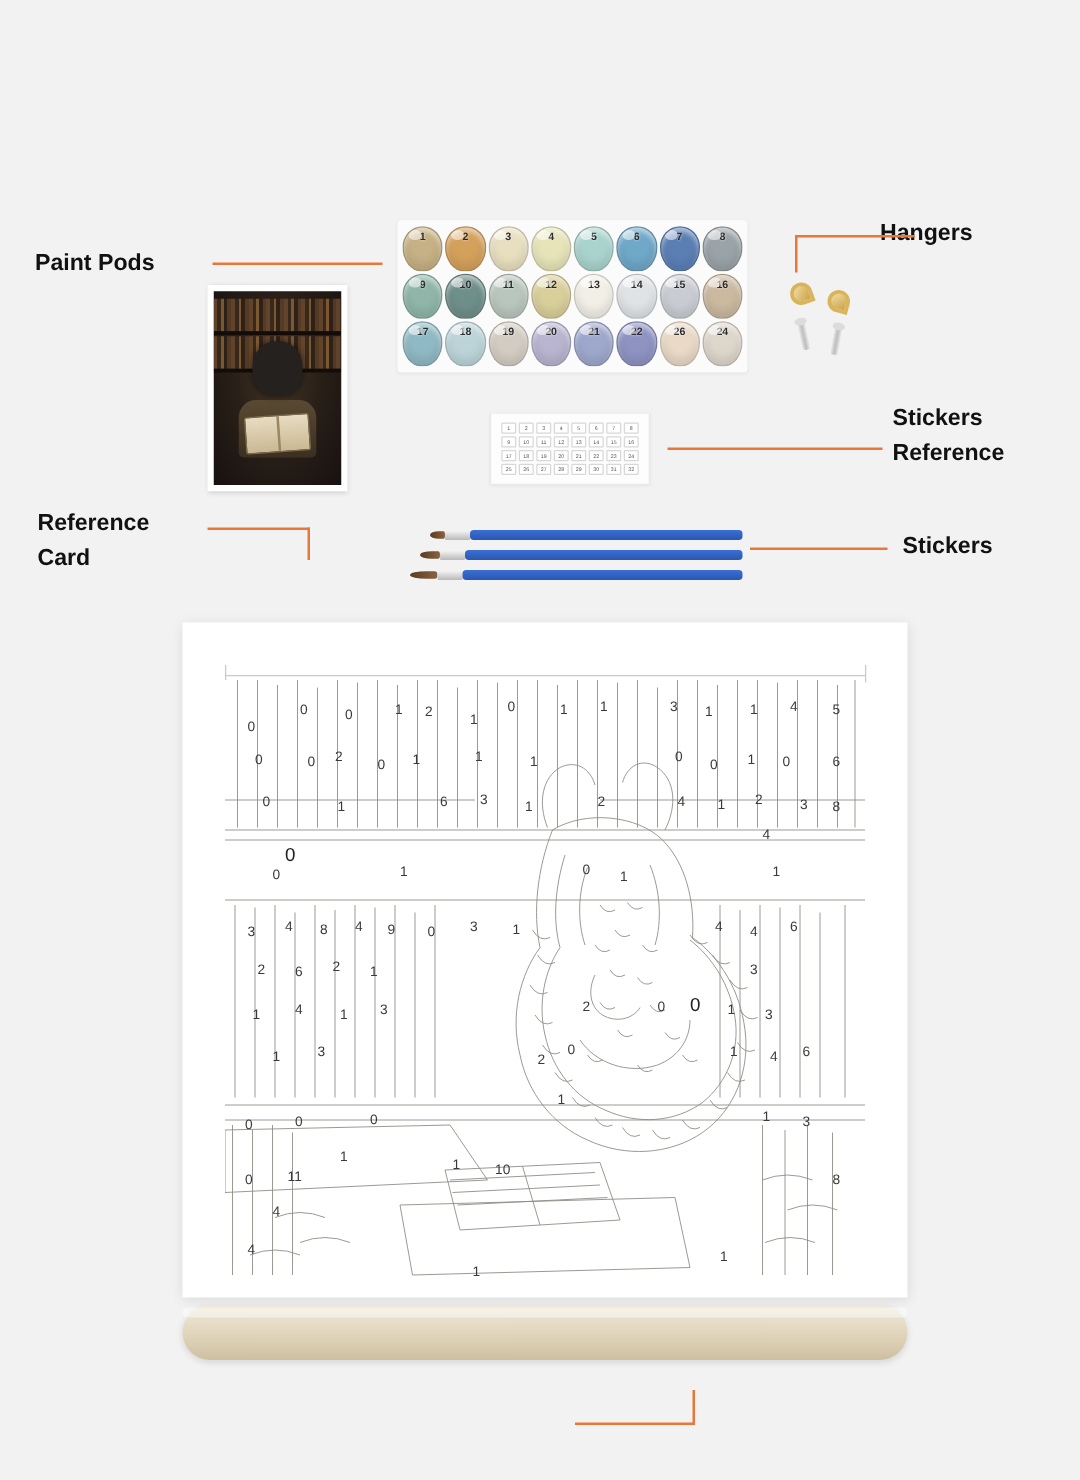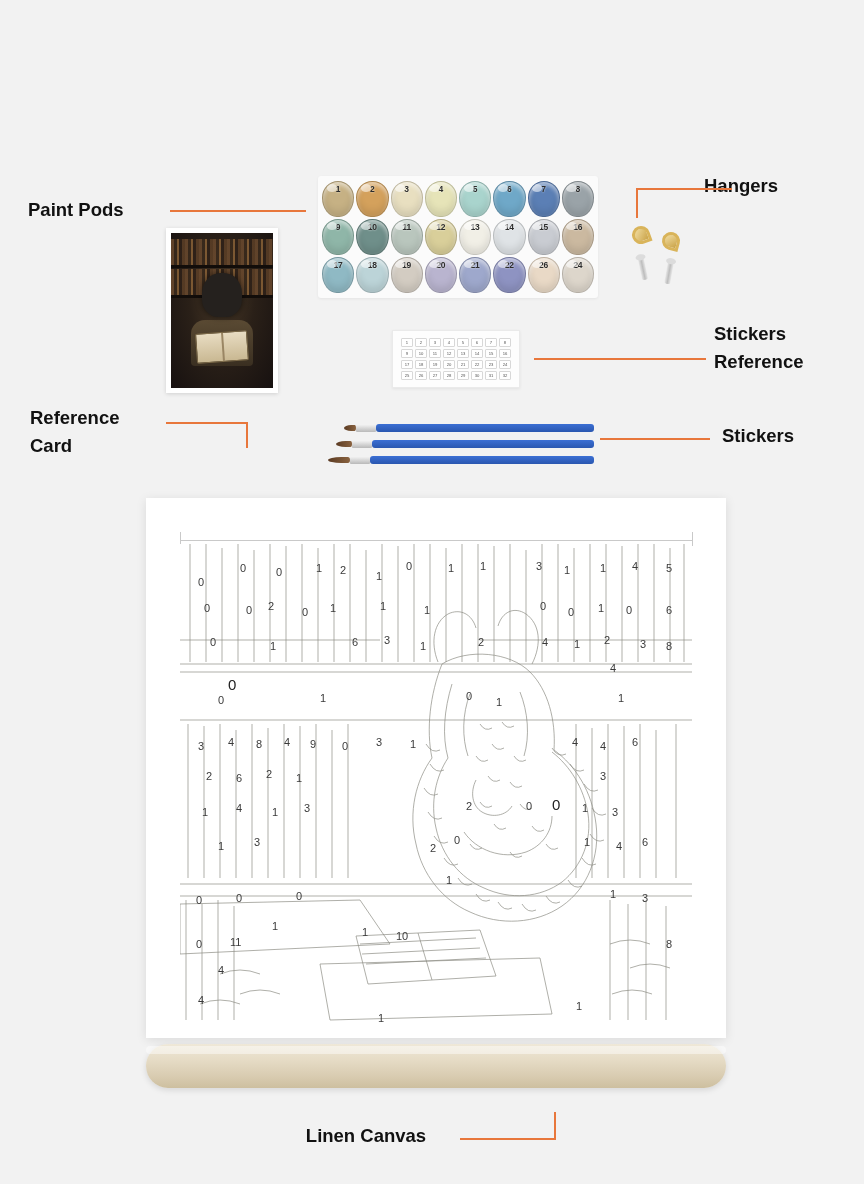--- a/index.html
+++ b/index.html
@@ -548,17 +548,16 @@
           <span class="pbn-num" style="left: 18px; top: 450px;">4</span>
           <span class="pbn-num" style="left: 198px; top: 468px;">1</span>
           <span class="pbn-num" style="left: 396px; top: 456px;">1</span>
           <span class="pbn-num big" style="left: 48px; top: 132px;">0</span>
           <span class="pbn-num big" style="left: 372px; top: 252px;">0</span>
         </div>
     </div>
     <div id="roller"></div>
   </div>
 
-  <div class="label center" style="left:282px; top:1122px; width:168px;">Linen Canvas</div>
   <div class="conn h" style="left:460px; top:1138px; width:96px;"></div>
   <div class="conn v" style="left:554px; top:1112px; height:28px;"></div>
 
 </div>
 
 </body></html>

